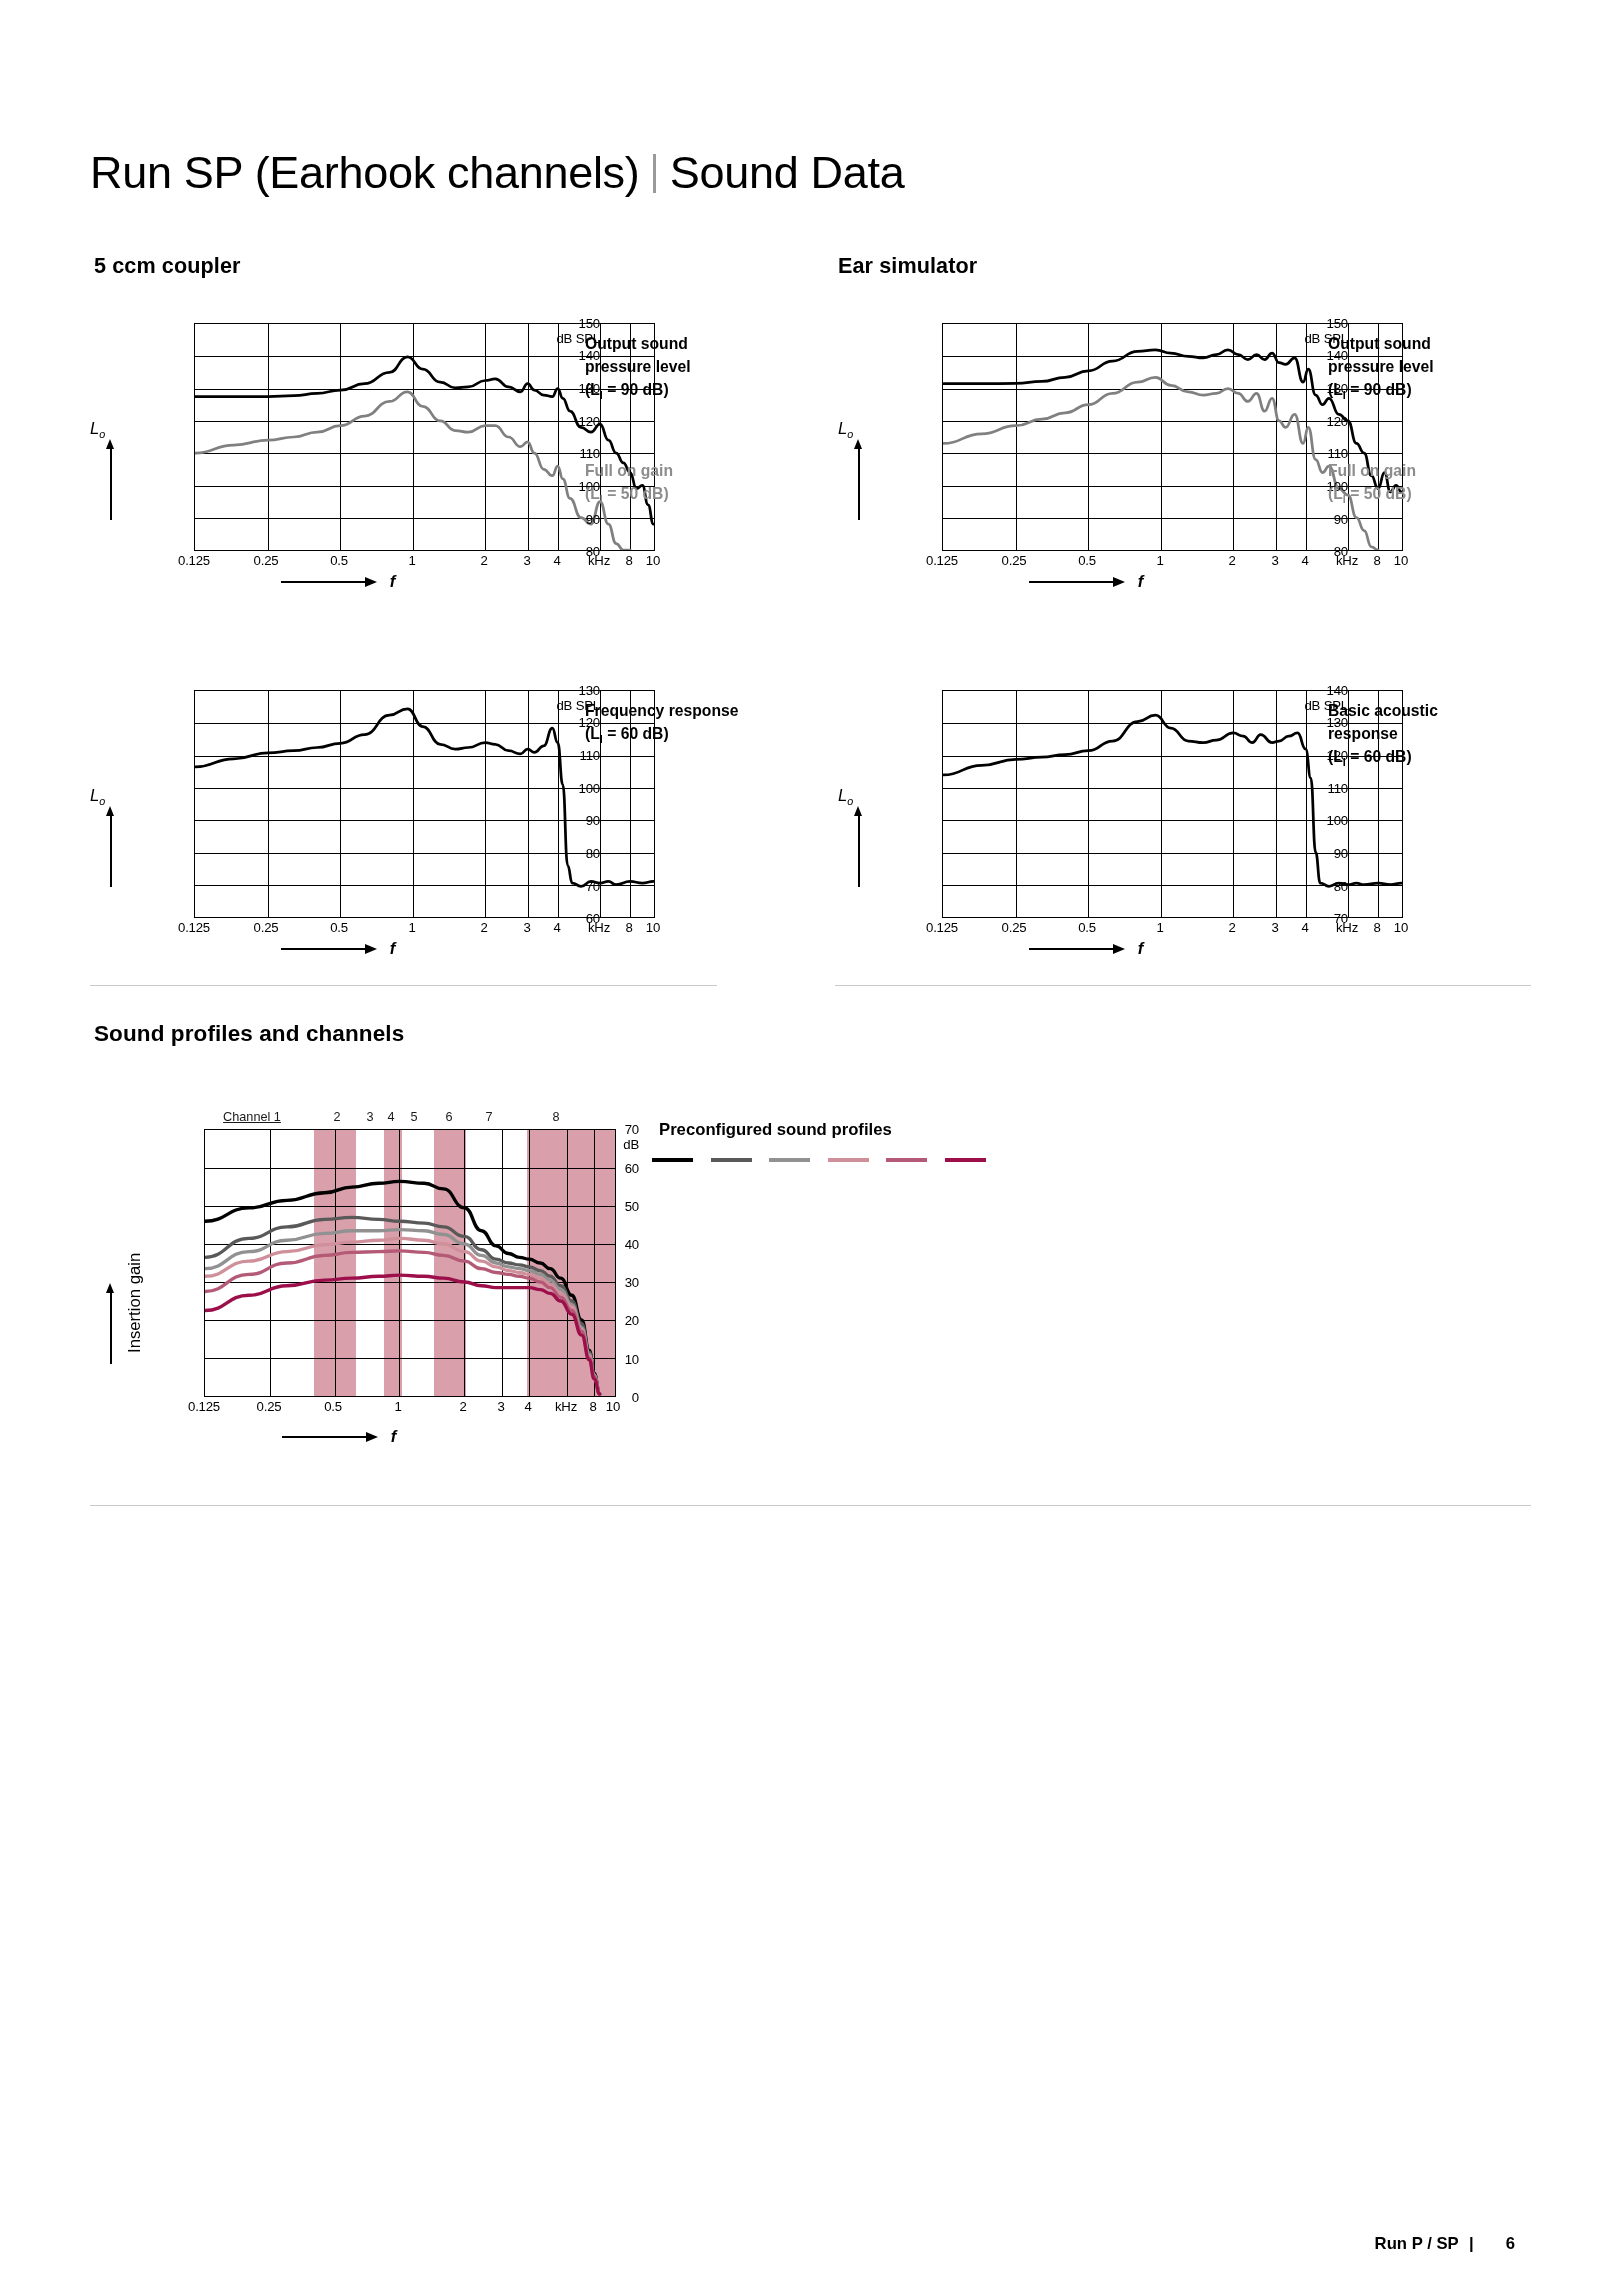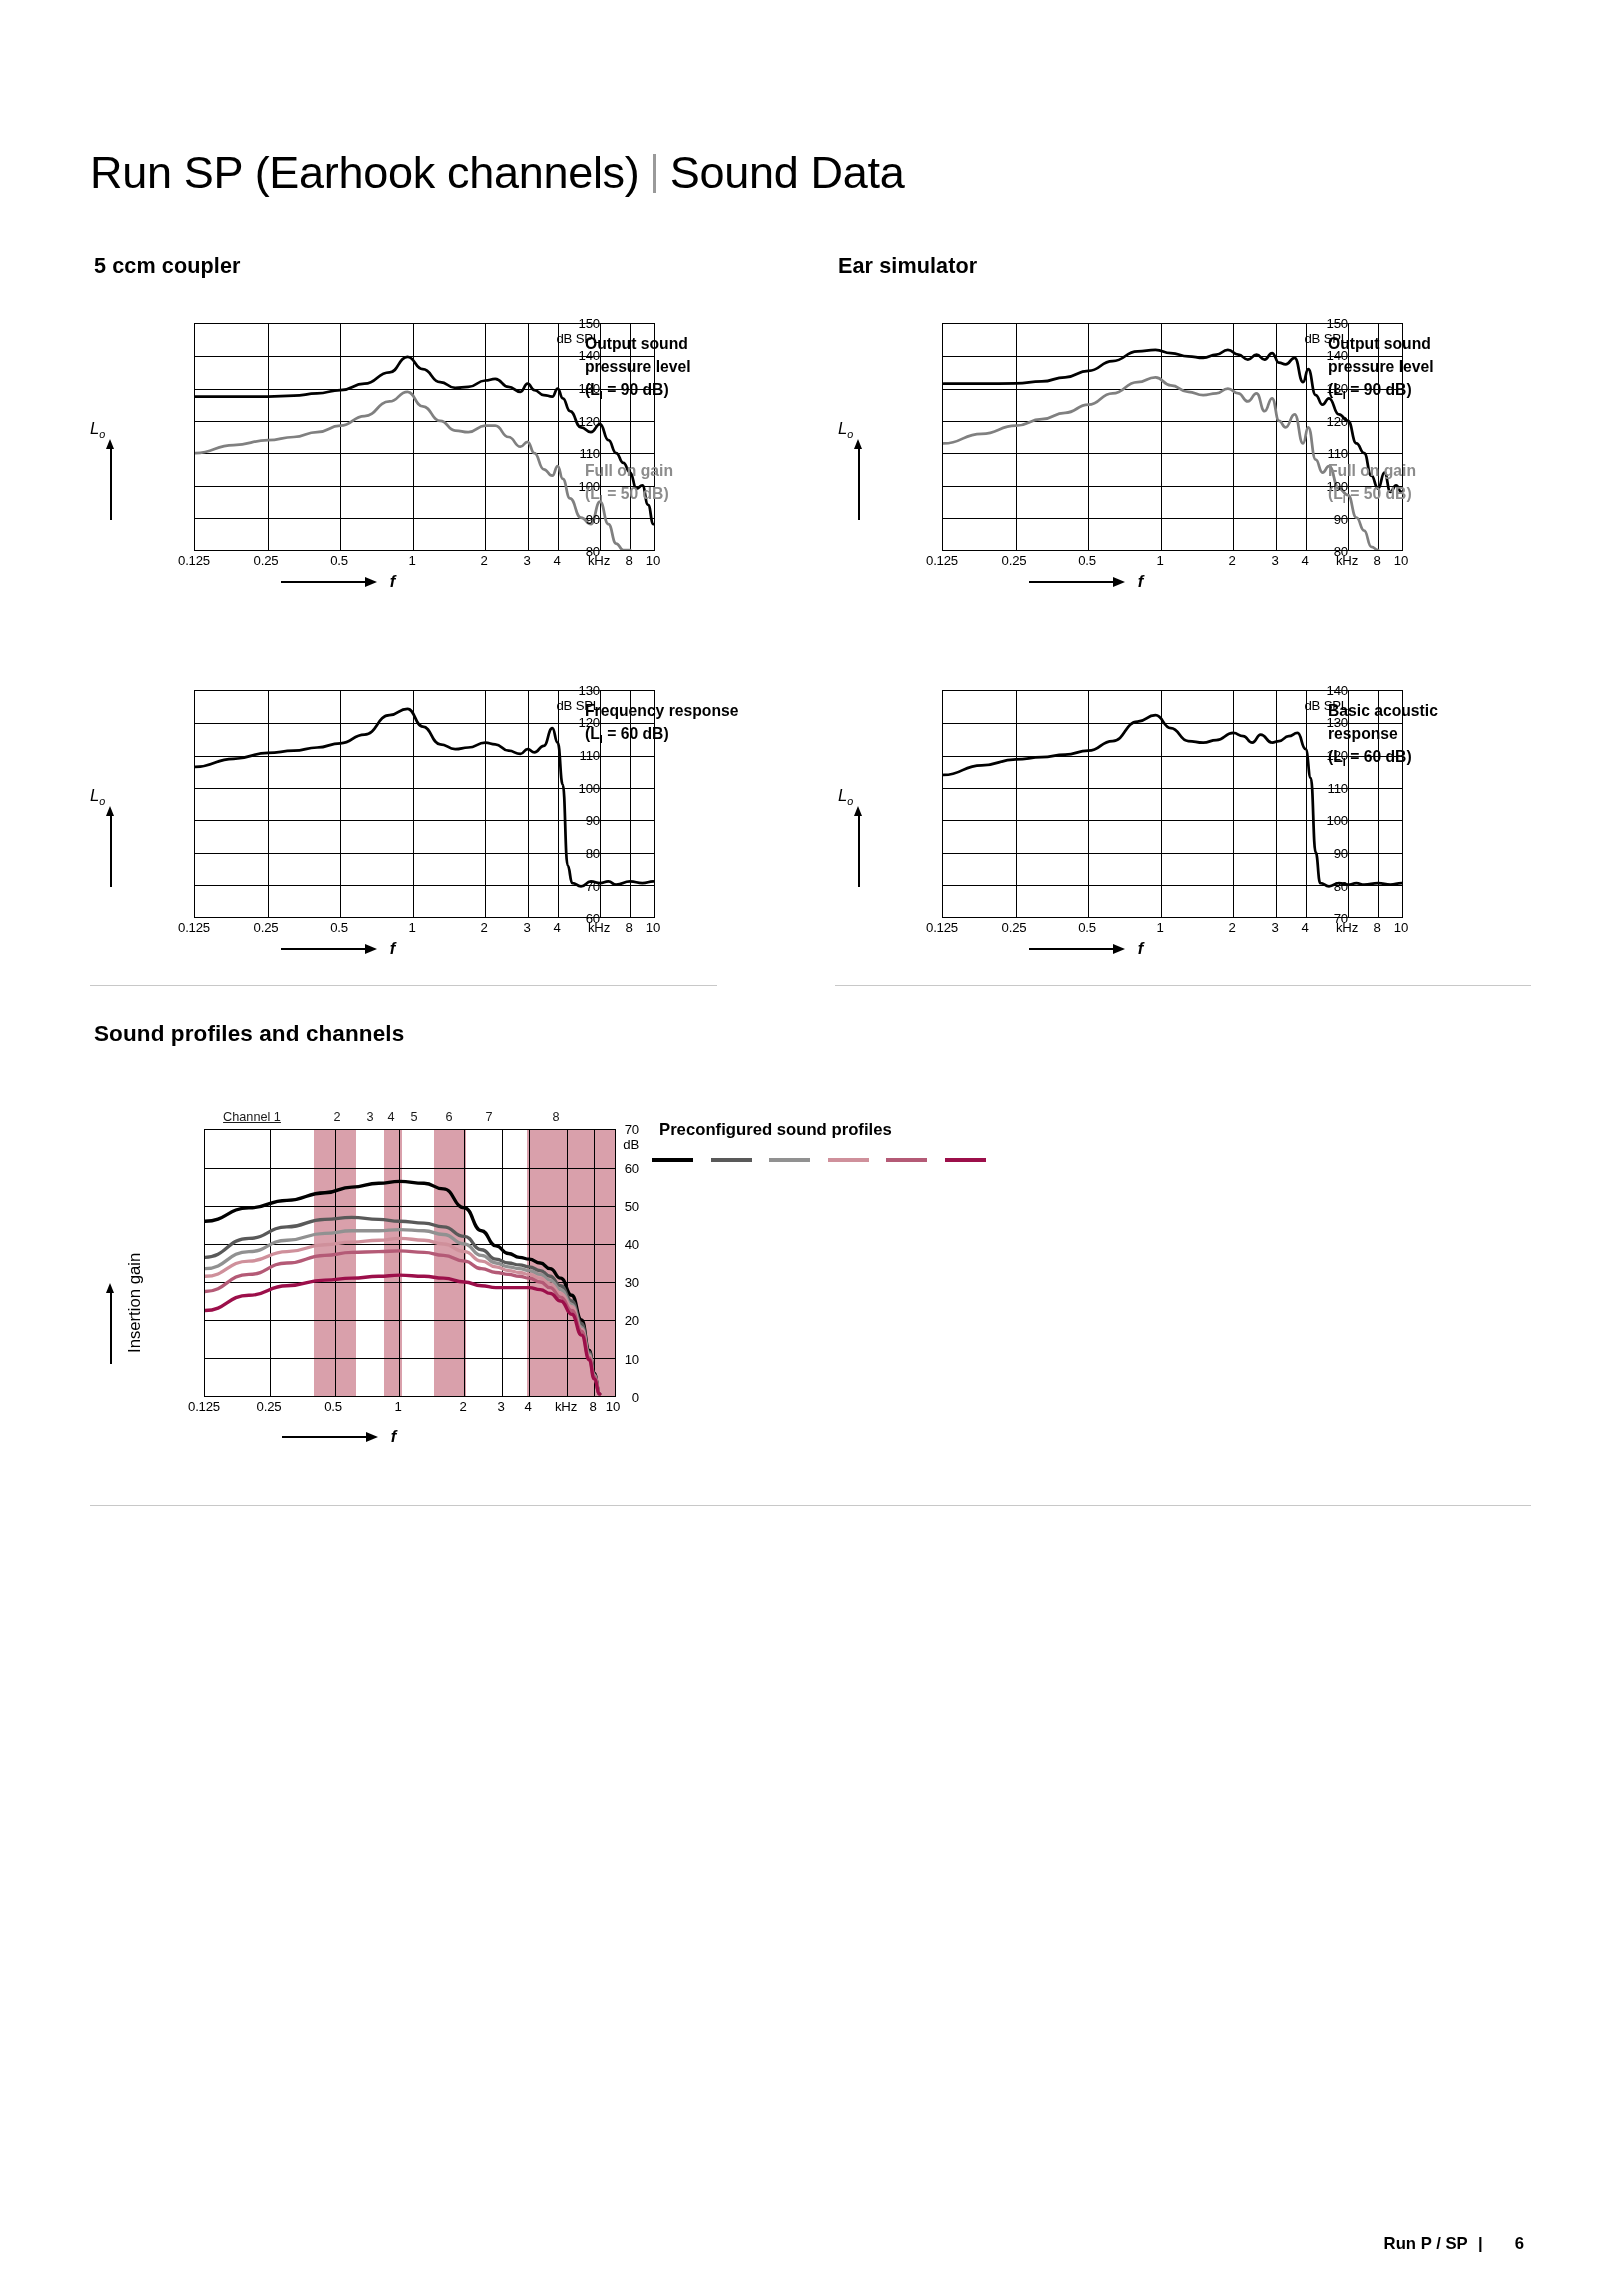--- a/index.html
+++ b/index.html
@@ -120,21 +120,21 @@
 
   
   .legend-title{
     position:absolute; font-size:16.7px; font-weight:bold; white-space:nowrap;
   }
   .legend-swatches{ position:absolute; display:flex; gap:17.6px; }
   .sw{ width:41px; height:3.9px; }
 
   
   .footer{
-    position:absolute; right:97px; bottom:39px;
+    position:absolute; right:106px; bottom:39px;
     font-size:16.7px; font-weight:bold; white-space:nowrap;
   }
   .footer .fsep{ margin:0 5.9px; font-weight:bold; }
   .footer .fpage{ margin-left:21.6px; }
 </style>
 </head>
 <body>
 
 <div class="page">
 

